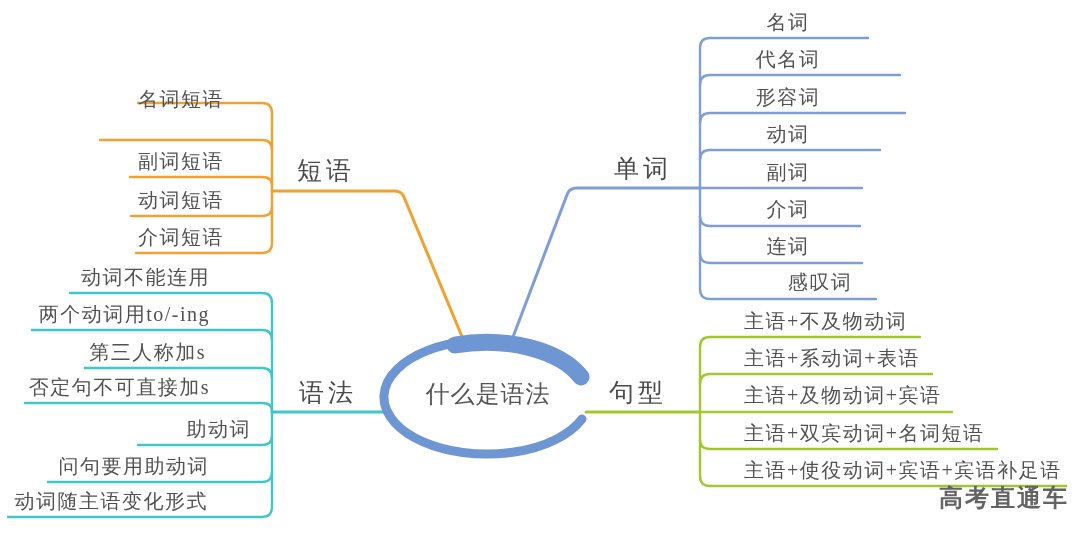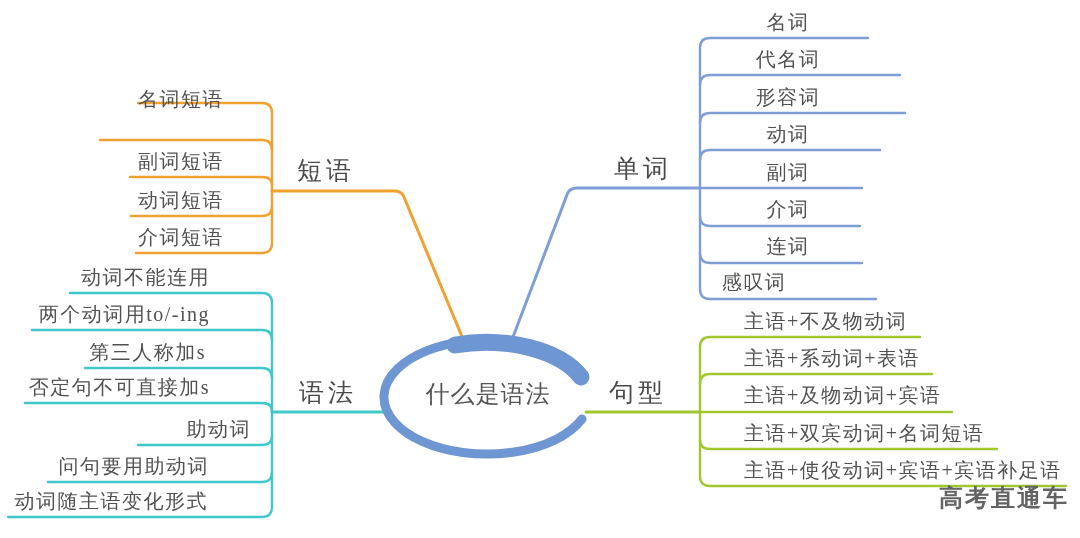--- a/index.html
+++ b/index.html
@@ -88,21 +88,21 @@
   <span class="node child-label anchor-right" style="left:224px; top:212px;">动词短语</span>
   <span class="node child-label anchor-right" style="left:224px; top:249px;">介词短语</span>
 
   <span class="node child-label anchor-center" style="left:788px; top:34px;">名词</span>
   <span class="node child-label anchor-center" style="left:788px; top:71px;">代名词</span>
   <span class="node child-label anchor-center" style="left:788px; top:109px;text-align:center;">形容词</span>
   <span class="node child-label anchor-center" style="left:788px; top:146px;">动词</span>
   <span class="node child-label anchor-center" style="left:788px; top:184px;">副词</span>
   <span class="node child-label anchor-center" style="left:788px; top:221px;">介词</span>
   <span class="node child-label anchor-center" style="left:788px; top:258px;">连词</span>
-  <span class="node child-label anchor-center" style="left:754px; top:294px;">感叹词</span>
+  <span class="node child-label anchor-center" style="left:820px; top:294px;">感叹词</span>
 
   <span class="node child-label anchor-right" style="left:210px; top:289px;">动词不能连用</span>
   <span class="node child-label anchor-right" style="left:210px; top:326px;">两个动词用to/-ing</span>
   <span class="node child-label anchor-right" style="left:206px; top:364px;">第三人称加s</span>
   <span class="node child-label anchor-right" style="left:210px; top:399px;">否定句不可直接加s</span>
   <span class="node child-label anchor-right" style="left:208px; top:441px;margin-left:43px;">助动词</span>
   <span class="node child-label anchor-right" style="left:209px; top:478px;">问句要用助动词</span>
   <span class="node child-label anchor-right" style="left:208px; top:513px;text-align:right;">动词随主语变化形式</span>
 
   <span class="node child-label anchor-left" style="left:744px; top:333px;">主语+不及物动词</span>

